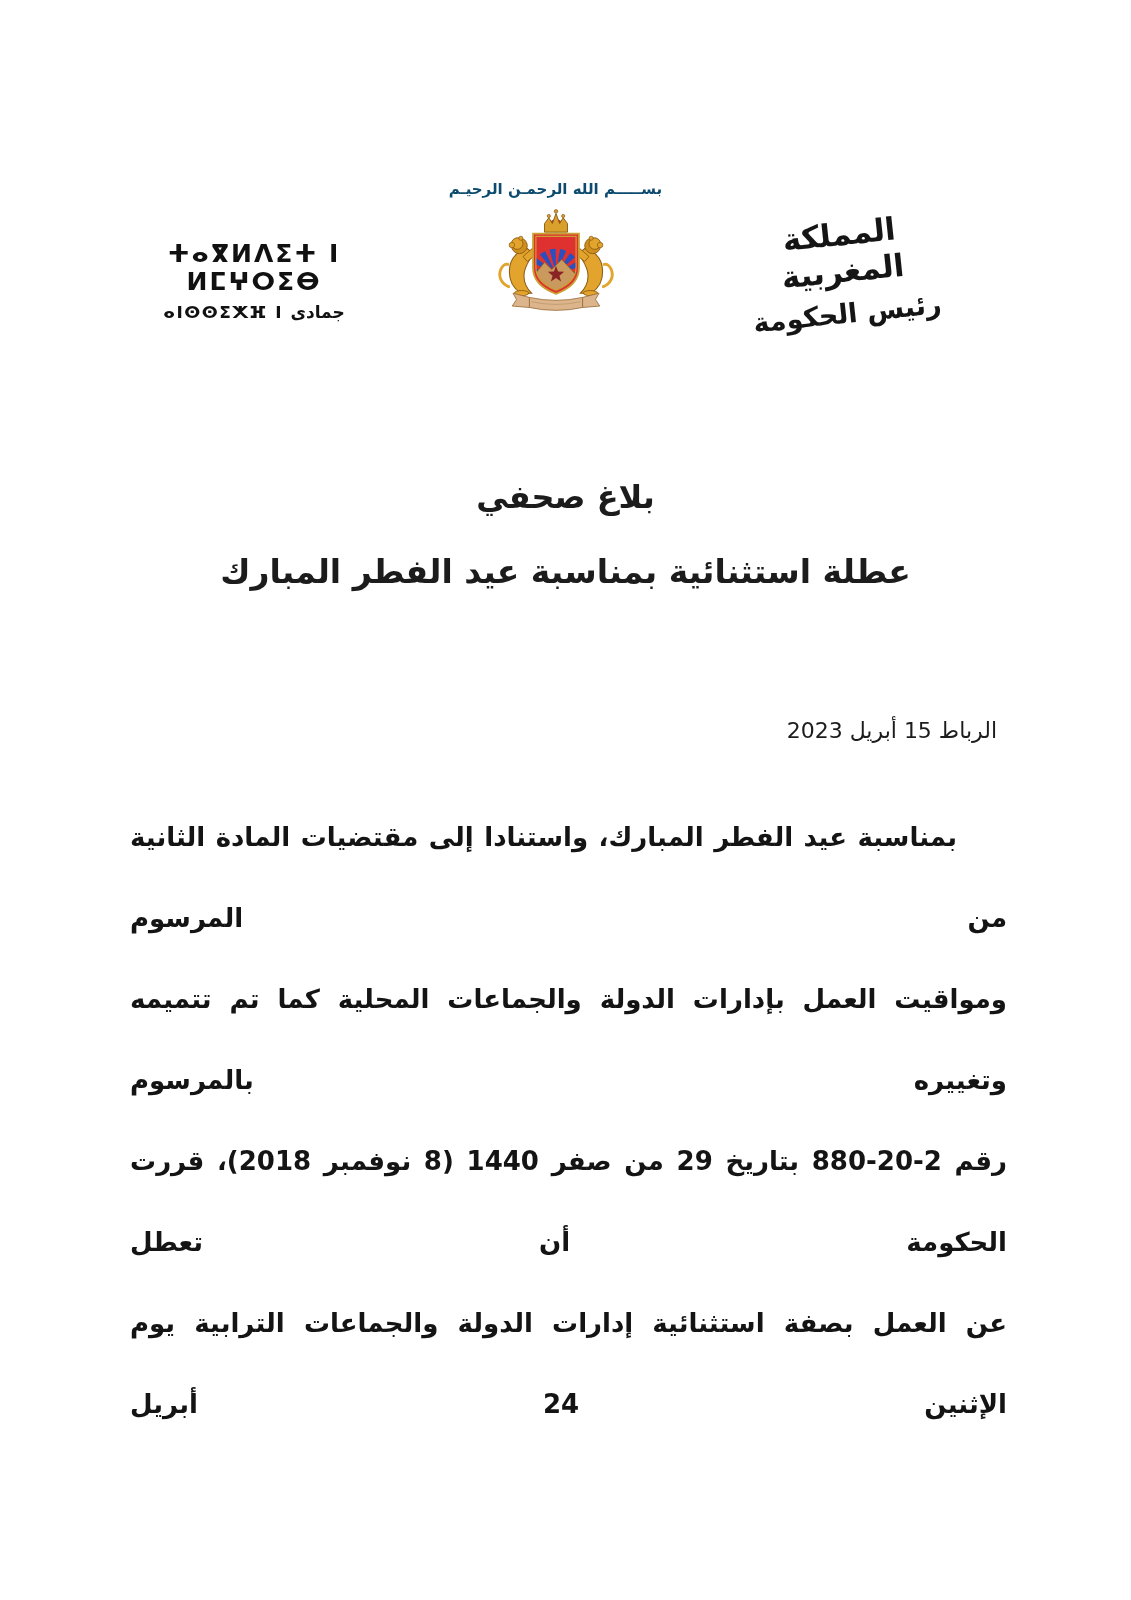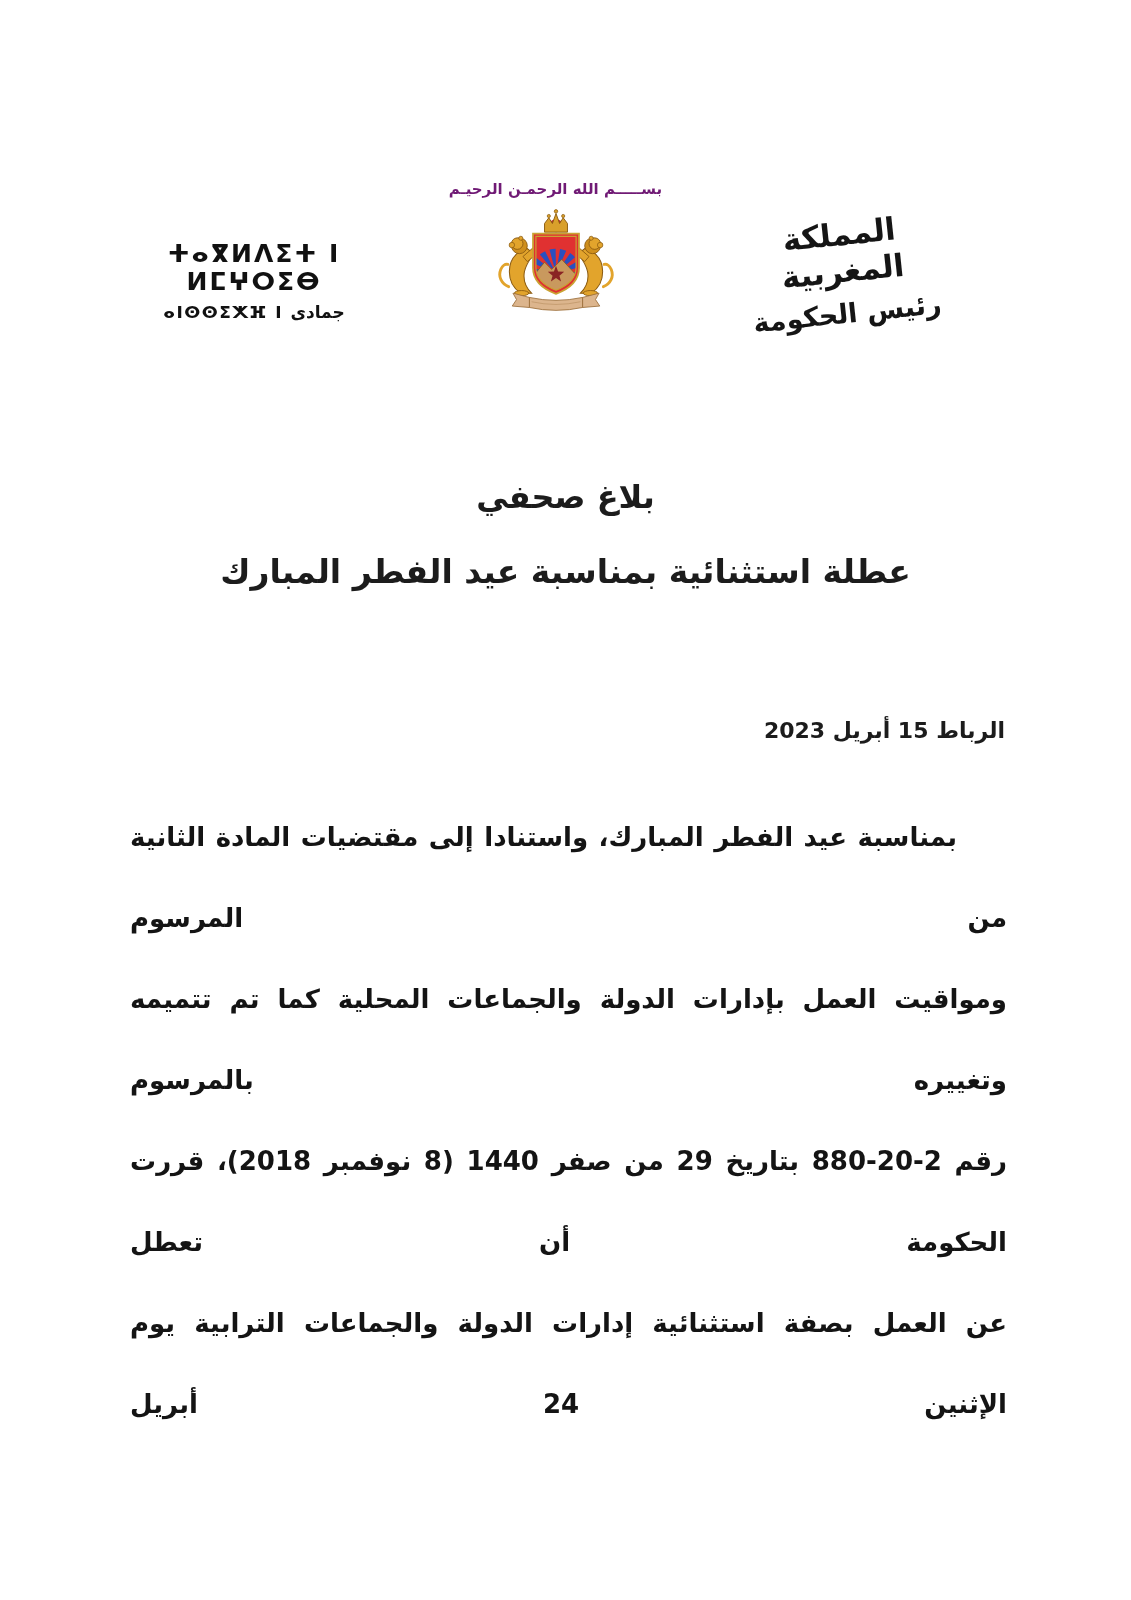--- a/index.html
+++ b/index.html
@@ -25,21 +25,21 @@
   .hdr-tifinagh{
     position:absolute; left:146px; top:240px; width:216px;
     text-align:center; color:#111;
   }
   .hdr-tifinagh .tif1{font-size:25px; letter-spacing:2px; font-weight:bold; line-height:1.1;}
   .hdr-tifinagh .tif2{font-size:17px; letter-spacing:1.5px; font-weight:bold; margin-top:7px;}
   .hdr-center{
     position:absolute; left:0; right:20px; top:180px; text-align:center;
   }
   .basmala{
-    font-size:15px; font-weight:bold; direction:rtl; color:#701a75;
+    font-size:15px; font-weight:bold; direction:rtl; color:#0c4a6e;
     letter-spacing:.5px;
   }
   .emblem{display:block; margin:4px auto 0 auto;}
   .hdr-callig{
     position:absolute; top:216px; right:168px; width:240px;
     text-align:center; direction:rtl; font-weight:bold;
     transform:rotate(-6deg); color:#151515;
   }
   .hdr-callig .cal1{font-size:31px; line-height:1.2;}
   .hdr-callig .cal2{font-size:27px; line-height:1.2; margin-top:8px;}
@@ -48,22 +48,22 @@
     position:absolute; top:438px; left:0; right:0;
     text-align:center; direction:rtl;
     font-size:32px; font-weight:bold;margin-top:40px;
   }
   .doc-subtitle{
     position:absolute; top:552px; left:0; right:0;
     text-align:center; direction:rtl;
     font-size:33px; font-weight:bold;
   }
   .dateline{
-    position:absolute; top:718px; right:126px;
-    direction:rtl; font-size:22px; font-weight:bold;
+    position:absolute; top:718px; right:134px;
+    direction:rtl; font-size:22px; font-weight:normal;
   }
   .body-text{
     position:absolute; top:797px; right:124px; left:130px;
     direction:rtl; font-size:26px; font-weight:bold;
     line-height:81px; color:#141414;
   }
   .body-line{text-align:justify; text-align-last:justify; white-space:normal;}
   .body-line.first{text-indent:50px;}
 </style>
 </head>

